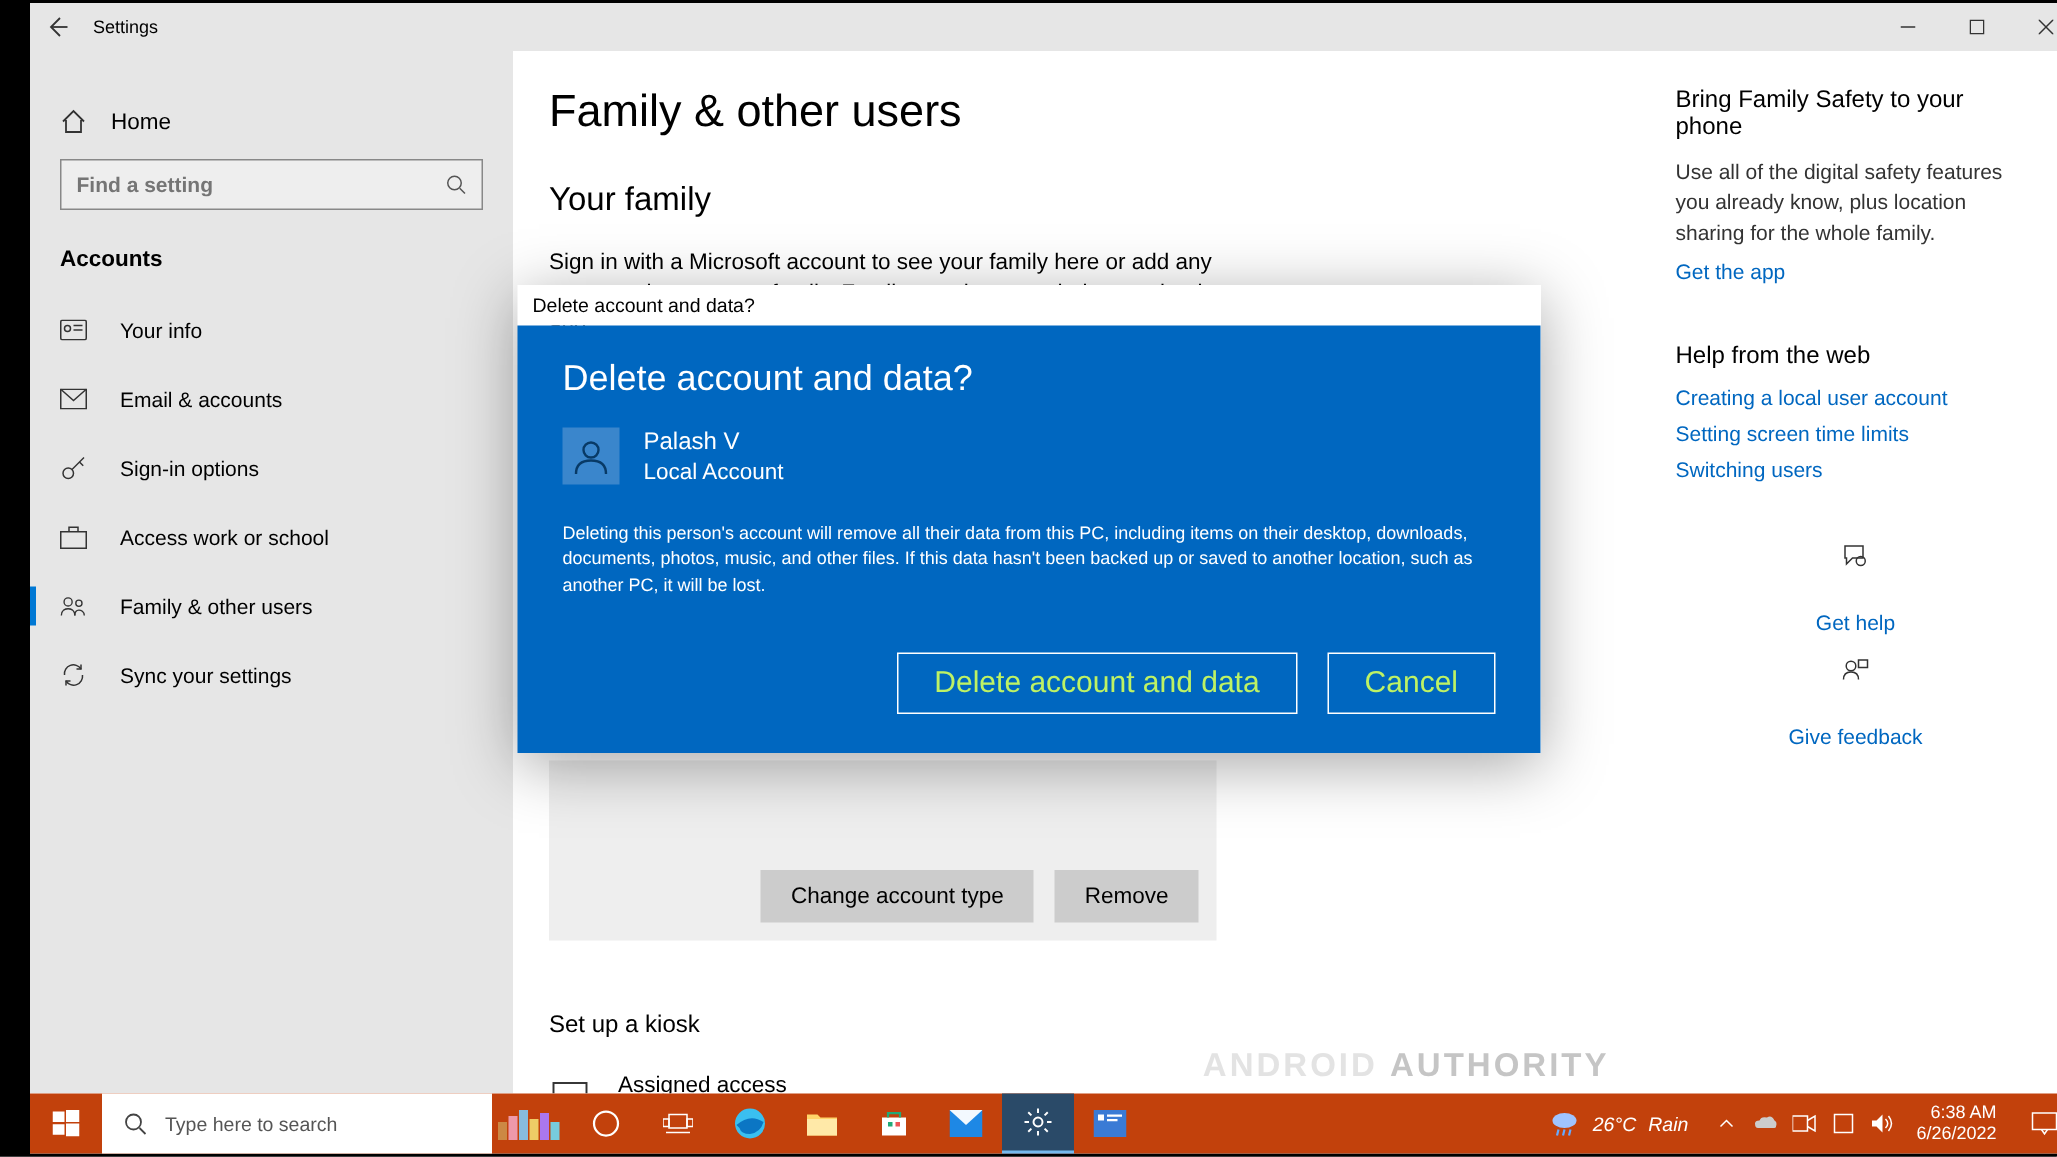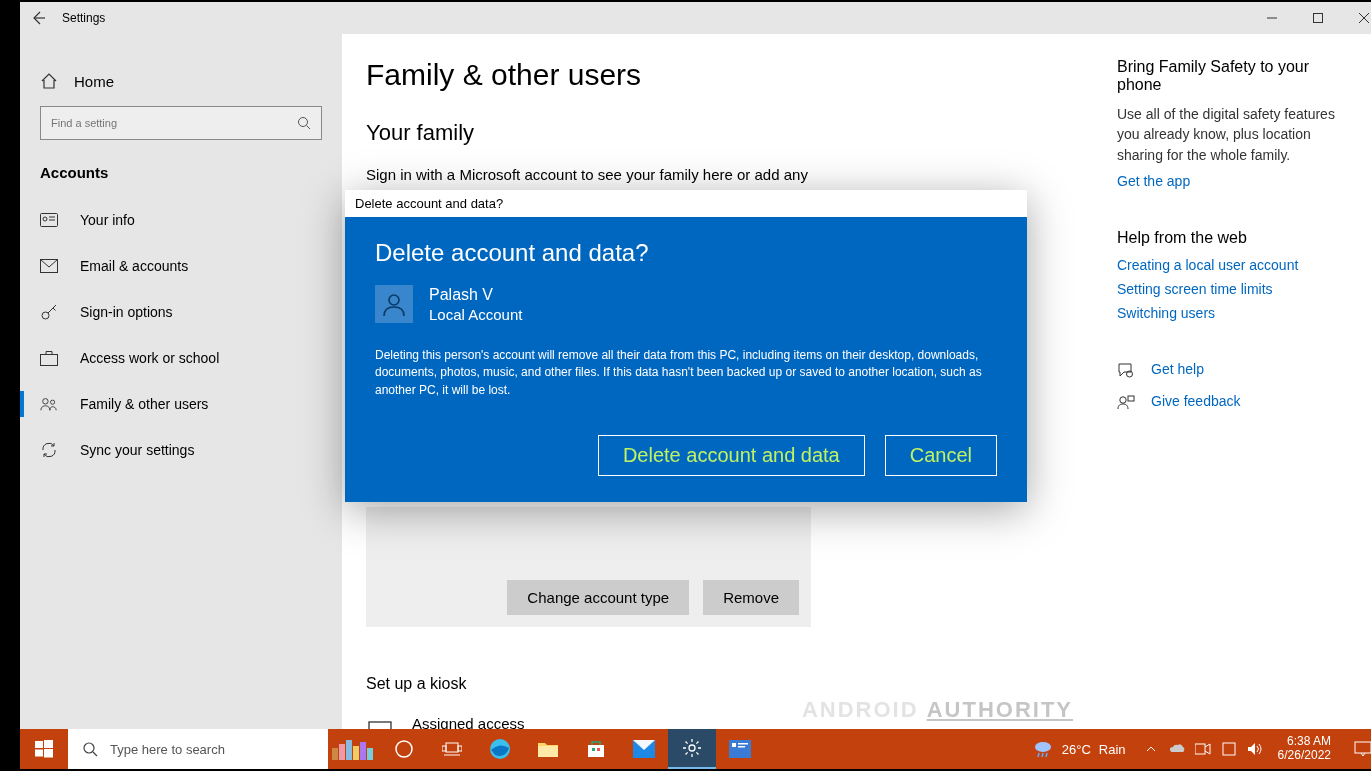--- a/index.html
+++ b/index.html
@@ -9,21 +9,21 @@
   .titlebar-left { display: flex; align-items: center; gap: 16px; }
   .back-arrow { width: 16px; height: 16px; display:flex; align-items:center; justify-content:center; color:#333; cursor:pointer;}
   .titlebar-title { font-size: 12px; color: #000; }
   .win-controls { display: flex; }
   .win-btn { width: 46px; height: 32px; display:flex; align-items:center; justify-content:center; cursor:pointer; font-size:10px; color:#333;}
   .body { flex: 1; display: flex; overflow: hidden; }
   
   .sidebar { width: 322px; background: #e6e6e6; padding-top: 30px; }
   .home-row { display:flex; align-items:center; gap:16px; padding: 8px 20px 16px 20px; font-size:15px; cursor:pointer;}
   .search-box { margin: 0 20px 24px 20px; height: 34px; border: 1px solid #888; background:#eee; display:flex; align-items:center; padding: 0 10px; justify-content:space-between;}
-  .search-box input { border:none; background:transparent; outline:none; font-size:11px; width: 240px; color:#555;}
+  .search-box input { border:none; background:transparent; outline:none; font-size:14px; width: 240px; color:#555;font-weight:bold;}
   .section-title { padding: 0 20px 16px 20px; font-size:15px; font-weight:600;}
   .nav-item { display:flex; align-items:center; gap:22px; padding: 14px 20px; font-size:14px; cursor:pointer; position:relative; color:#000;}
   .nav-item.active::before { content:""; position:absolute; left:0; top:10px; bottom:10px; width:4px; background:#0078d4;}
   .nav-icon { width:18px; height:18px; display:flex; align-items:center; justify-content:center; color:#333;}
   
   .main { flex:1; padding: 24px 0 0 24px; position:relative; overflow:hidden;}
   .page-title { font-size: 30px; font-weight: 400; margin-bottom: 28px;}
   .subtitle { font-size: 22px; font-weight: 400; margin-bottom: 18px;}
   .body-text { font-size: 15px; color:#000; max-width: 460px; line-height:1.4;}
   .account-box { width: 445px; height: 120px; background:#eeeeee; margin-top: 280px; display:flex; align-items:flex-end; justify-content:flex-end; padding: 12px; gap:14px;}
@@ -31,48 +31,48 @@
   .kiosk-title { font-size:16px; font-weight:400; margin-top:48px; margin-bottom:22px;}
   .kiosk-row { display:flex; gap:18px; align-items:flex-start;}
   .kiosk-icon { width:28px; height:28px; margin-top:4px;}
   .kiosk-label { font-size:15px; font-weight:400;}
   
   .right-rail { width: 290px; padding: 24px 30px 0 20px;}
   .rail-h { font-size:16px; font-weight:400; margin-bottom:10px; color:#000;}
   .rail-text { font-size:14px; color:#333; line-height:1.45; margin-bottom:8px;}
   .rail-link { font-size:14px; color:#0067c0; cursor:pointer; display:block; margin-bottom:8px;}
   .rail-section { margin-bottom:40px;}
-  .rail-row { display:flex; gap:16px; margin-bottom:14px; cursor:pointer;}
+  .rail-row { display:flex; align-items:center; gap:28px; margin-bottom:14px; cursor:pointer;flex-direction:column;}
   .rail-row .rail-link { margin:0;}
   .rail-ico { width:18px; height:18px; display:flex; align-items:center; justify-content:center; color:#333;}
   
   .dialog-wrap { position:absolute; left:345px; top:190px; width:682px; box-shadow: 0 8px 40px rgba(0,0,0,0.35); z-index: 50;}
   .dialog-title { background:#fff; padding: 6px 10px; font-size:13px;}
   .dialog-body { background:#0067c0; color:#fff; padding: 22px 30px 26px 30px;}
   .dialog-q { font-size: 24px; font-weight:400; margin-bottom: 18px;}
   .dialog-user { display:flex; align-items:center; gap:16px; margin-bottom:24px;}
   .dialog-avatar { width:38px; height:38px; background:#3a86cc; display:flex; align-items:center; justify-content:center;}
   .dialog-uname { font-size:16px;}
   .dialog-utype { font-size:15px; margin-top:2px;}
   .dialog-desc { font-size:12px; line-height:1.45; max-width:620px;}
   .dialog-btns { display:flex; justify-content:flex-end; gap:20px; margin-top:36px;}
   .dlg-btn { background:transparent; border:1.5px solid #fff; color:#bef264; padding: 8px 24px; font-size:20px; cursor:pointer; min-width:90px;}
   
   .watermark { position:absolute; right:24px; bottom:6px; font-size:22px; font-weight:700; letter-spacing:2px; color:rgba(200,200,200,0.5); font-family: Arial, sans-serif;}
-  .watermark span.bold { color:rgba(150,150,150,0.55);text-decoration:underline;}
+  .watermark span.bold { color:rgba(150,150,150,0.55);}
   
   .taskbar { height: 40px; background:#c2410c; display:flex; align-items:center; justify-content:space-between; color:#fff; font-size:13px;}
   .tb-left { display:flex; align-items:center; height:100%;}
   .start-btn { width:48px; height:100%; display:flex; align-items:center; justify-content:center; cursor:pointer;}
   .tb-search { width:260px; height:100%; background:#fff; color:#555; display:flex; align-items:center; gap:12px; padding:0 14px; cursor:text;}
   .tb-icon { width:48px; height:100%; display:flex; align-items:center; justify-content:center; cursor:pointer;}
   .tb-icon.active { background: #2a4a68; border-bottom: 2px solid #76b9ed; }
   .tb-img { width:52px; height:100%; display:flex; align-items:center; justify-content:center;}
   .tb-right { display:flex; align-items:center; height:100%; gap:4px; padding-right:4px;}
-  .weather { display:flex; align-items:center; gap:8px; padding:0 10px; cursor:pointer;}
+  .weather { display:flex; align-items:center; gap:8px; padding:0 10px; cursor:pointer;font-style:italic;}
   .tray-ico { width:22px; display:flex; align-items:center; justify-content:center; cursor:pointer; font-size:12px;}
   .clock { text-align:right; font-size:12px; line-height:1.15; padding:0 8px; cursor:pointer;}
   .notif { width:40px; display:flex; align-items:center; justify-content:center; cursor:pointer;}
   svg { display:block; }
 </style>
 </head>
 <body>
 
 <div class="window">
 

